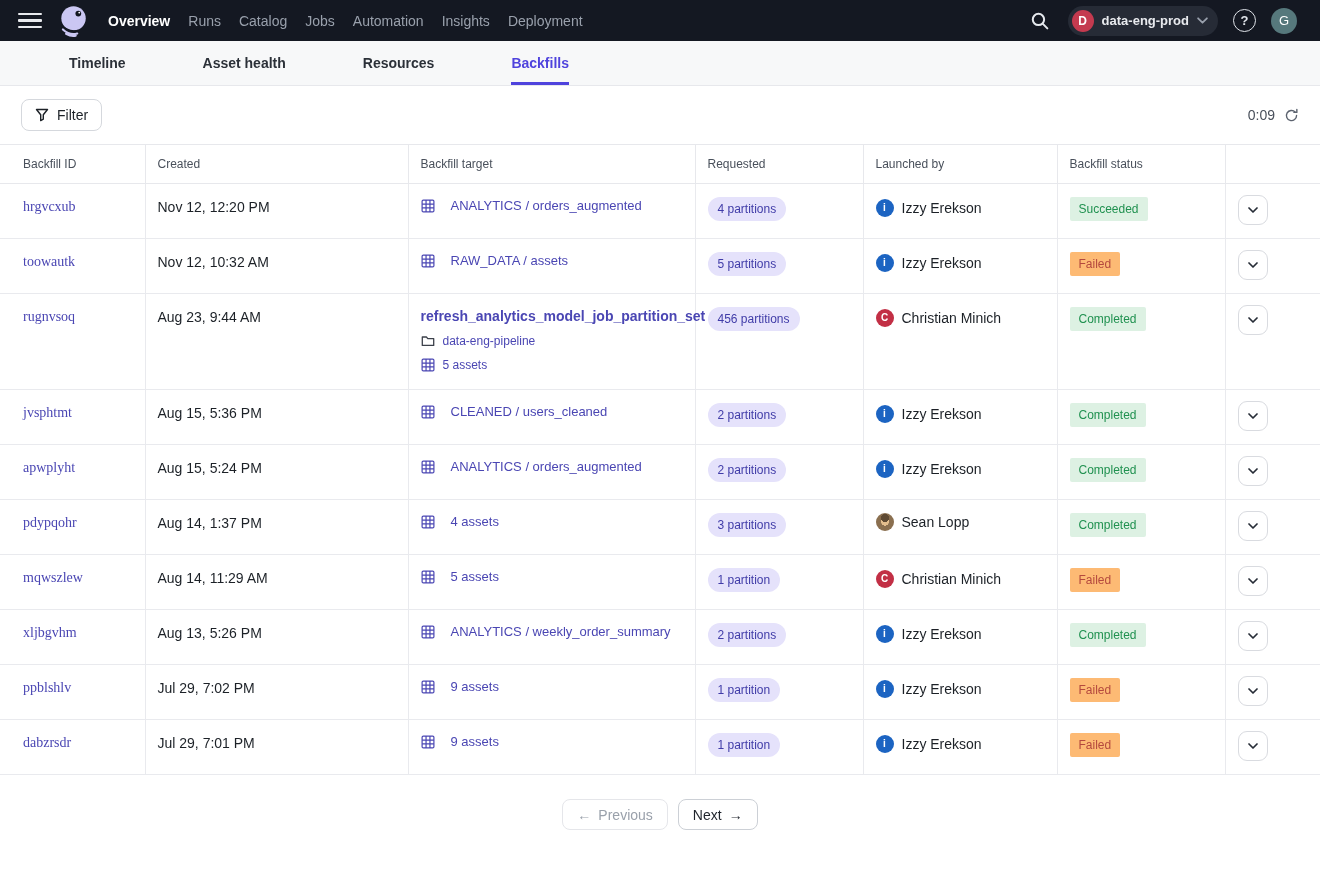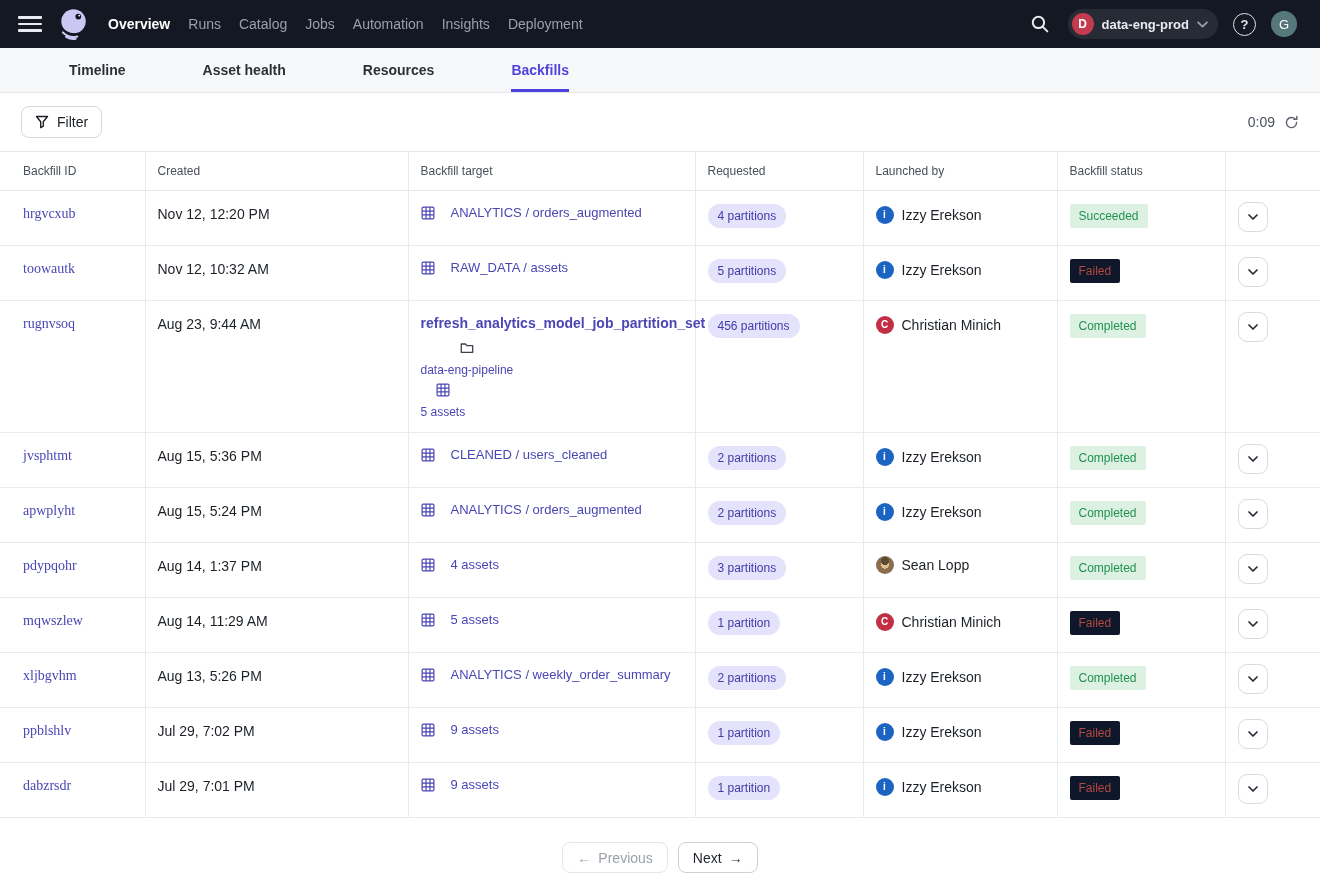--- a/index.html
+++ b/index.html
@@ -1,21 +1,21 @@
 <!DOCTYPE html>
 <html><head>
 <meta charset="utf-8">
 <style>
   * { box-sizing: border-box; margin: 0; padding: 0; }
   html,body { width:1320px; height:875px; background:#ffffff; font-family:"Liberation Sans",sans-serif; overflow:hidden; }
   a { text-decoration:none; cursor:pointer; }
   button { font-family:"Liberation Sans",sans-serif; cursor:pointer; background:none; border:none; }
 
   
-  .topnav { height:48px; background:#141822; display:flex; align-items:center; padding:0 23px 0 18px; }
+  .topnav { height:41px; background:#141822; display:flex; align-items:center; padding:0 23px 0 18px; }
   .hamburger { width:24px; height:24px; display:flex; flex-direction:column; justify-content:center; gap:4px; margin-right:14px; }
   .hamburger i { display:block; height:2.5px; background:#e8eaee; border-radius:1px; }
   .logo { width:34px; height:34px; margin-right:18px; }
   .nav-links { display:flex; align-items:center; gap:18px; }
   .nav-link { font-size:14px; color:#99a0ac; cursor:pointer; }
   .nav-link.active { color:#ffffff; font-weight:700; }
   .nav-right { margin-left:auto; display:flex; align-items:center; gap:15px; }
   .search-btn { width:26px; height:26px; display:flex; align-items:center; justify-content:center; }
   .deploy-pill { height:30px; border-radius:15px; background:#262b36; display:flex; align-items:center; gap:8px; padding:0 10px 0 4px; cursor:pointer; }
   .deploy-badge { width:22px; height:22px; border-radius:50%; background:#c43a4f; color:#fff; font-size:12px; font-weight:700; display:flex; align-items:center; justify-content:center; }
@@ -42,33 +42,33 @@
   th:first-child, td:first-child { padding-left:23px; }
   th:last-child, td:last-child { border-right:none; }
   td { border-bottom:1px solid #e9eaee; border-right:1px solid #e9eaee; vertical-align:top; padding:13px 12px; height:53px; }
   tr.tall td { height:89px; }
   .c-id a { font-family:Liberation Serif, serif; font-size:14px; color:#4a46b3; }
   .c-created { font-size:14px; color:#1c2127; padding-top:15px; }
   .asset-link { display:inline-flex; align-items:center; gap:16px; font-size:13px; color:#4a46b3; padding-top:1px; }
   .job-link { display:inline-block; font-size:14px; font-weight:700; color:#4a46b3; }
   .sub { margin-top:9px; }
   .sub + .sub { margin-top:6px; }
-  .subitem { display:inline-flex; align-items:center; gap:8px; font-size:12px; color:#4a46b3; cursor:pointer;flex-direction:column; }
+  .subitem { display:inline-flex; align-items:center; gap:8px; font-size:12px; color:#4a46b3; cursor:pointer; }
   .tgt-icon { flex:0 0 auto; }
   .pill-part { display:inline-block; background:#e5e2fb; color:#403ca8; font-size:12px; padding:5px 10px; border-radius:12px; }
   .user { display:inline-flex; align-items:center; gap:8px; }
   .avatar { width:18px; height:18px; border-radius:50%; color:#fff; font-size:10px; font-weight:600; display:inline-flex; align-items:center; justify-content:center; flex:0 0 auto; }
   .avatar.photo { background:
       radial-gradient(circle at 50% 28%, #5e4a33 0 26%, rgba(0,0,0,0) 27%),
       radial-gradient(circle at 50% 48%, #e2bd8d 0 30%, rgba(0,0,0,0) 31%),
       #8a6f4f; }
   .uname { font-size:14px; color:#1c2127; }
   .badge { display:inline-block; font-size:12px; padding:5px 9px; border-radius:2px; }
   .badge.success { background:#ddf1e3; color:#209150; }
-  .badge.failure { background:#0f172a; color:#b4493e; }
+  .badge.failure { background:#fdba74; color:#b4493e; }
   .act-btn { width:30px; height:30px; border:1px solid #d9dbe0; border-radius:9px; background:#fff; display:flex; align-items:center; justify-content:center; margin-top:-2px; }
 
   
   .pagination { display:flex; justify-content:center; gap:10px; margin-top:24px; }
   .page-btn { height:31px; display:flex; align-items:center; gap:7px; padding:0 14px; border-radius:8px; background:#fff; font-size:14px; }
   .page-btn.prev { border:1px solid #e5e6ea; color:#9aa1ab; cursor:default; }
   .page-btn.next { border:1px solid #ccd0d6; color:#1f242c; }
 </style>
 </head>
 <body>

